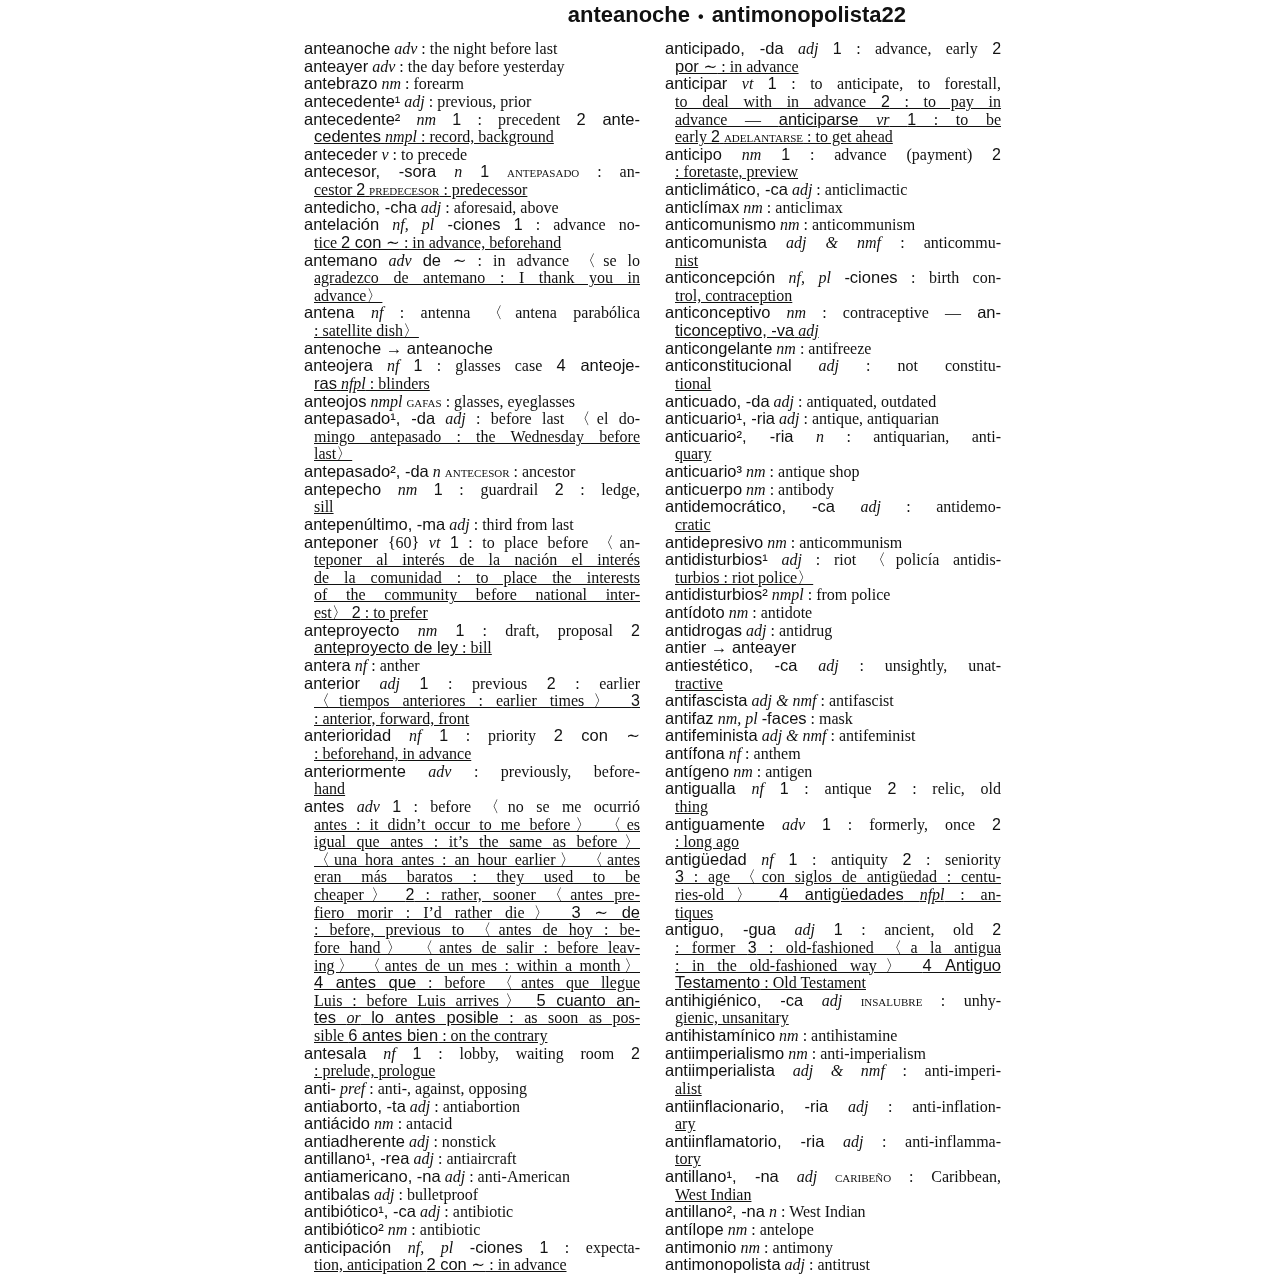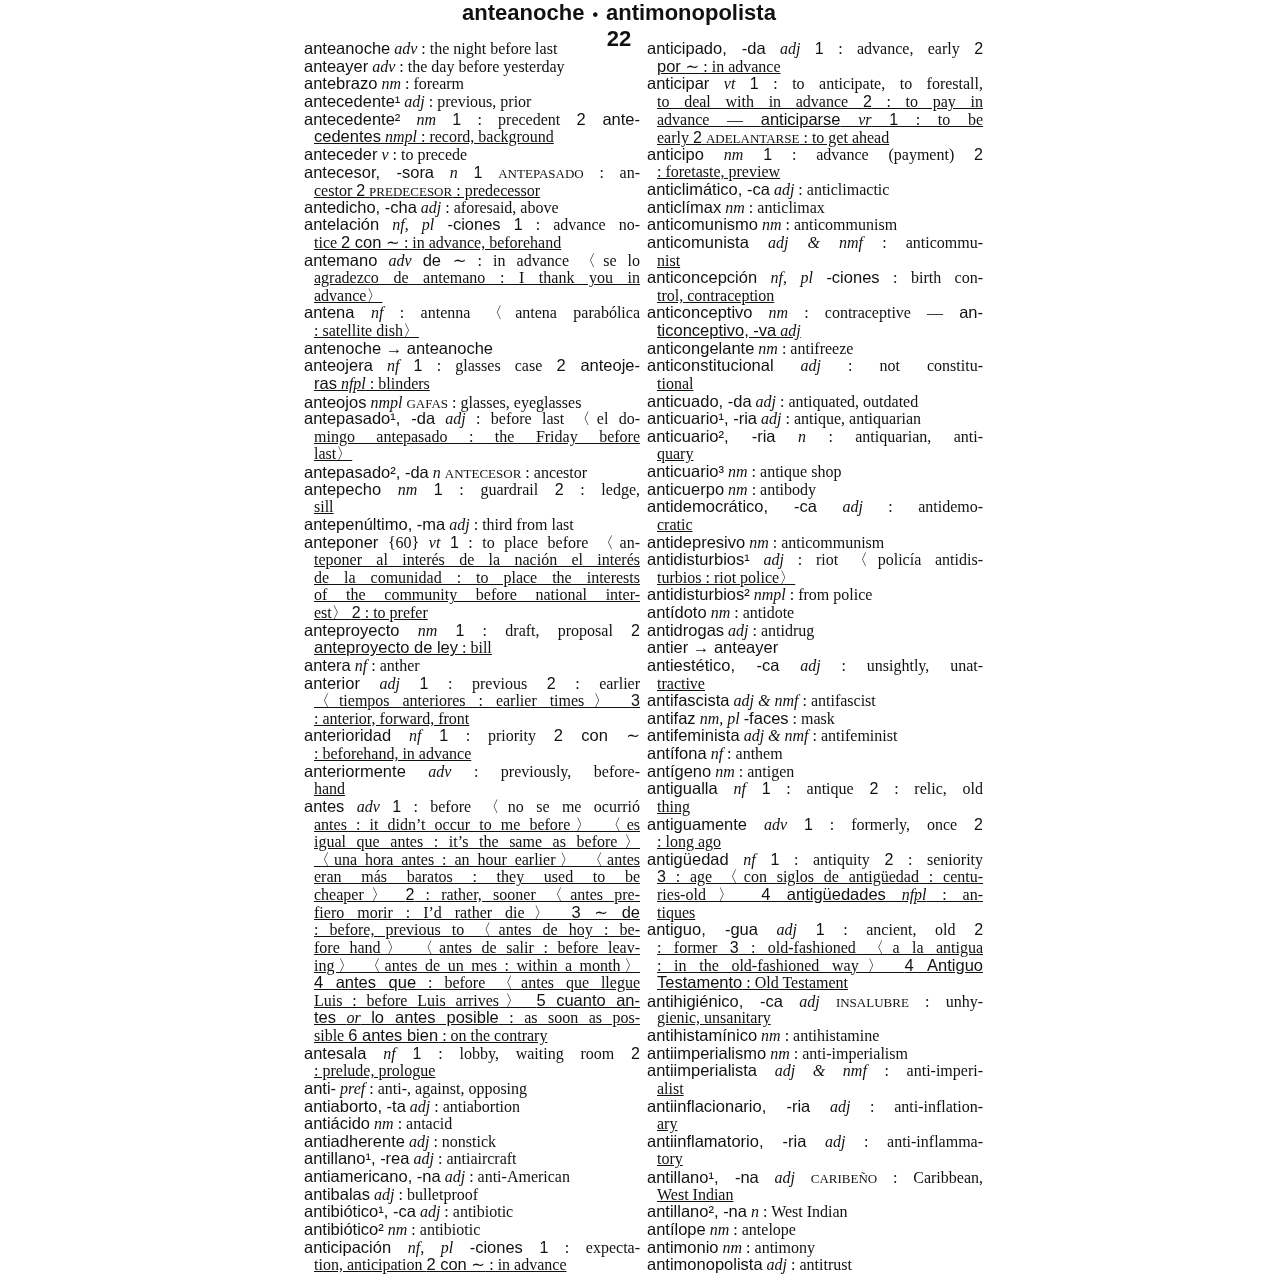--- a/index.html
+++ b/index.html
@@ -1,37 +1,37 @@
 <!DOCTYPE html>
 <html><head>
 <meta charset="utf-8">
 <style>
   html, body { margin: 0; padding: 0; background: #ffffff; }
   body { width: 1279px; height: 1279px; position: relative; overflow: hidden; color: #111; }
   .header {
-    position: absolute; left: 308px; top: 0; width: 622px; height: 30px;
+    position: absolute; left: 284px; top: 0; width: 622px; height: 30px;
     font-family: "Liberation Sans", sans-serif; font-weight: bold; font-size: 22px;
-    display: flex; justify-content: flex-start; align-items: center; flex-direction: column;
+    display: flex; justify-content: flex-end; align-items: center;
   }
   .guide-sep { margin: 0 8px; font-size: 16px; }
   .column {
     position: absolute; top: 40px; width: 336px;
   }
   .col-left { left: 304px; }
-  .col-right { left: 647px; }
+  .col-right { left: 665px; }
   .line {
     height: 17.63px; line-height: 17.63px; white-space: nowrap;
     font-family: "Liberation Serif", serif; font-size: 16px;
     text-align: justify; text-align-last: justify;
   }
   .line.last { text-align-last: left; }
   .line.indent { padding-left: 10px; text-decoration: underline; }
   .hw { font-family: "Liberation Sans", sans-serif; font-weight: normal; font-size: 16.5px; }
   .it { font-style: italic; }
-  .sc { font-variant: small-caps; font-size: 19px; }
+  .sc { font-variant: small-caps; font-size: 15px; }
   .num { font-family: "Liberation Sans", sans-serif; font-size: 16px; }
 </style>
 </head>
 <body>
 
 <div class="header">
   <div>
     <span>anteanoche</span><span class="guide-sep">•</span><span>antimonopolista</span>
   </div>
   <div>22</div>
@@ -49,25 +49,25 @@
     <div class="line indent last"><span>cestor  </span><span class="num">2</span><span> </span><span class="sc">predecesor</span><span> : predecessor</span></div>
     <div class="line last"><span class="hw">antedicho, -cha</span><span> </span><span class="it">adj</span><span> : aforesaid, above</span></div>
     <div class="line"><span class="hw">antelación</span><span> </span><span class="it">nf, pl</span><span> </span><span class="hw">-ciones</span><span>  </span><span class="num">1</span><span> : advance no-</span></div>
     <div class="line indent last"><span>tice  </span><span class="hw">2 con ∼</span><span> : in advance, beforehand</span></div>
     <div class="line"><span class="hw">antemano</span><span> </span><span class="it">adv</span><span> </span><span class="hw">de ∼</span><span> : in advance 〈se lo</span></div>
     <div class="line indent"><span>agradezco de antemano : I thank you in</span></div>
     <div class="line indent last"><span>advance〉</span></div>
     <div class="line"><span class="hw">antena</span><span> </span><span class="it">nf</span><span> : antenna 〈antena parabólica</span></div>
     <div class="line indent last"><span>: satellite dish〉</span></div>
     <div class="line last"><span class="hw">antenoche → anteanoche</span></div>
-    <div class="line"><span class="hw">anteojera</span><span> </span><span class="it">nf</span><span>  </span><span class="num">1</span><span> : glasses case  </span><span class="hw">2 anteoje-</span></div>
+    <div class="line"><span class="hw">anteojera</span><span> </span><span class="it">nf</span><span>  </span><span class="num">1</span><span> : glasses case  </span><span class="hw">4 anteoje-</span></div>
     <div class="line indent last"><span class="hw">ras</span><span> </span><span class="it">nfpl</span><span> : blinders</span></div>
     <div class="line last"><span class="hw">anteojos</span><span> </span><span class="it">nmpl</span><span> </span><span class="sc">gafas</span><span> : glasses, eyeglasses</span></div>
     <div class="line"><span class="hw">antepasado¹, -da</span><span> </span><span class="it">adj</span><span> : before last 〈el do-</span></div>
-    <div class="line indent"><span>mingo antepasado : the Friday before</span></div>
+    <div class="line indent"><span>mingo antepasado : the Wednesday before</span></div>
     <div class="line indent last"><span>last〉</span></div>
     <div class="line last"><span class="hw">antepasado², -da</span><span> </span><span class="it">n</span><span> </span><span class="sc">antecesor</span><span> : ancestor</span></div>
     <div class="line"><span class="hw">antepecho</span><span> </span><span class="it">nm</span><span>  </span><span class="num">1</span><span> : guardrail  </span><span class="num">2</span><span> : ledge,</span></div>
     <div class="line indent last"><span>sill</span></div>
     <div class="line last"><span class="hw">antepenúltimo, -ma</span><span> </span><span class="it">adj</span><span> : third from last</span></div>
     <div class="line"><span class="hw">anteponer</span><span> {60} </span><span class="it">vt</span><span>  </span><span class="num">1</span><span> : to place before 〈an-</span></div>
     <div class="line indent"><span>teponer al interés de la nación el interés</span></div>
     <div class="line indent"><span>de la comunidad : to place the interests</span></div>
     <div class="line indent"><span>of the community before national inter-</span></div>
     <div class="line indent last"><span>est〉  </span><span class="num">2</span><span> : to prefer</span></div>

